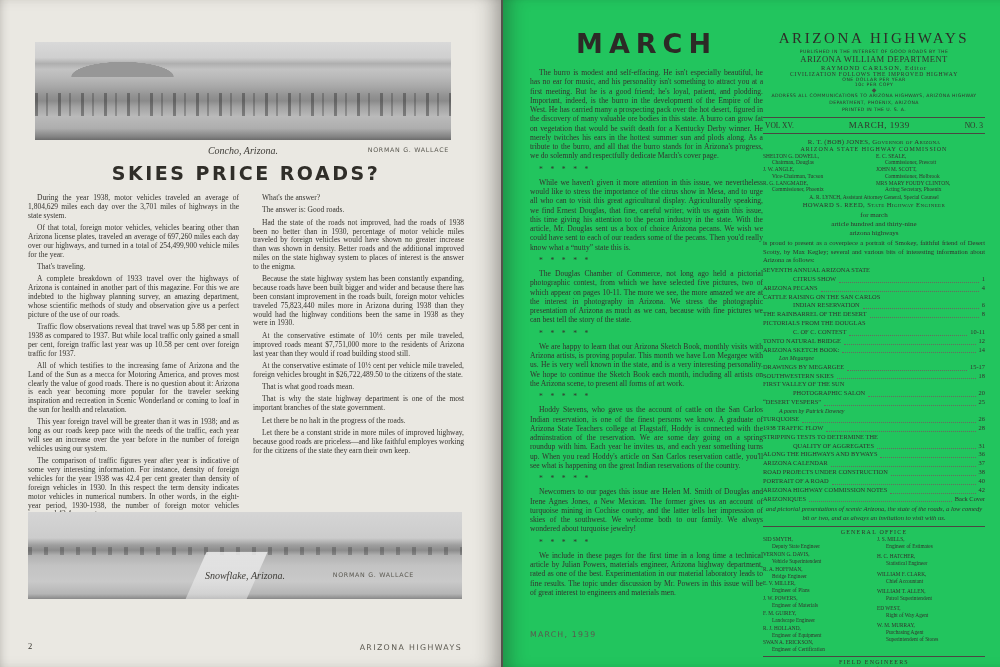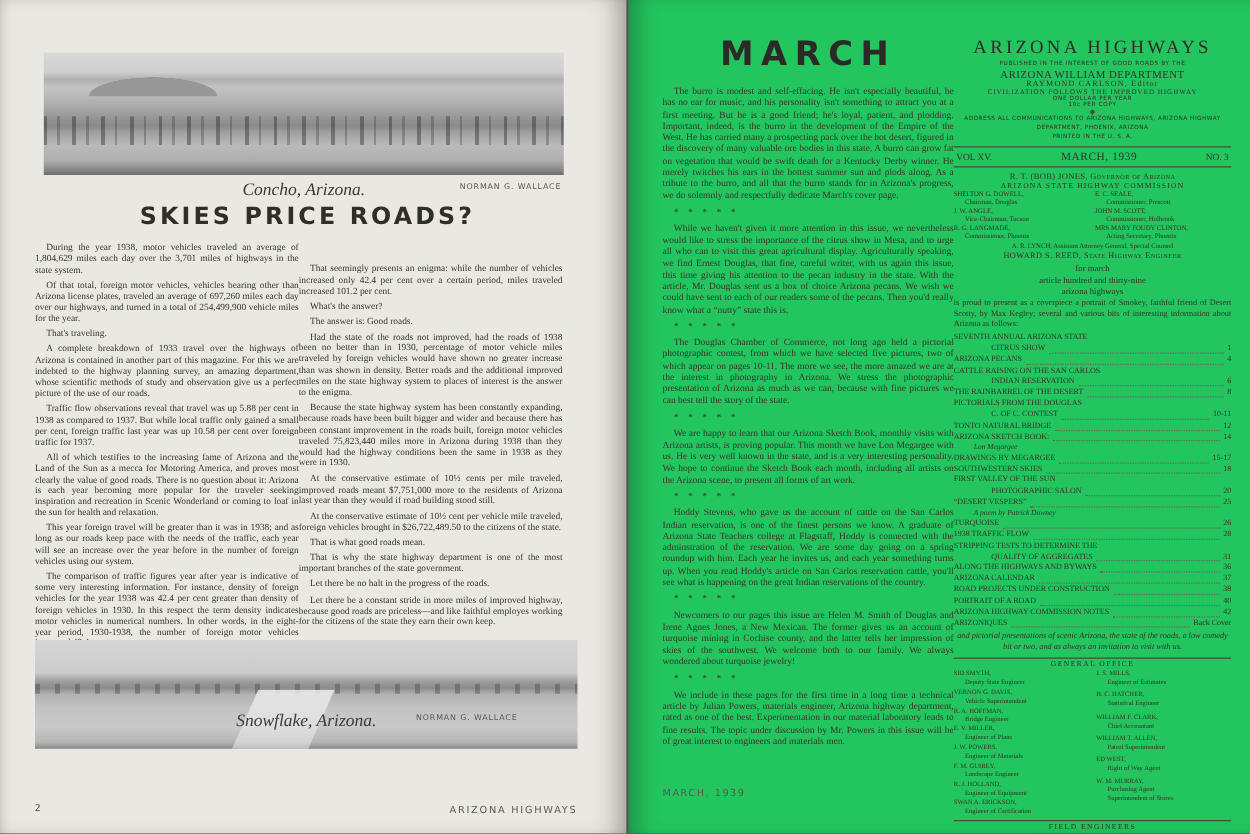--- a/index.html
+++ b/index.html
@@ -17,29 +17,29 @@
     background:repeating-linear-gradient(90deg,rgba(52,50,45,.45) 0 3px,rgba(52,50,45,0) 3px 11px,rgba(52,50,45,.3) 11px 13px,rgba(52,50,45,0) 13px 23px);}
   .photo-top .hill{position:absolute;left:4%;top:10%;width:34%;height:26%;background:radial-gradient(60% 100% at 50% 100%,#9a978e 0 60%,transparent 61%);}
   .photo-bottom{left:28px;top:512px;width:434px;height:87px;
     background:linear-gradient(180deg,#d7d5cf 0%,#cfccc5 30%,#a19e96 38%,#8f8c84 44%,#b5b2a9 50%,#c6c3ba 62%,#ccc9c0 80%,#b8b5ac 94%,#8b887f 100%);}
   .photo-bottom .road{position:absolute;left:38%;top:46%;width:14%;height:70%;transform:skewX(-24deg);
     background:linear-gradient(180deg,rgba(238,236,230,.85),rgba(222,220,213,.55));}
   .photo-bottom .band{position:absolute;left:0;right:0;top:40%;height:10%;
     background:repeating-linear-gradient(90deg,rgba(58,56,50,.35) 0 4px,rgba(58,56,50,0) 4px 16px);}
 
   .cap-row{position:absolute;height:12px;}
-  .cap-row .cap{position:absolute;left:0;right:0;text-align:center;font-style:italic;font-size:14px;color:#3d3b36;}
+  .cap-row .cap{position:absolute;left:0;right:0;text-align:center;font-style:italic;font-size:10px;color:#3d3b36;}
   .cap-row .credit{position:absolute;right:2px;top:1px;font-family:"DejaVu Sans",sans-serif;font-size:6.3px;letter-spacing:.7px;color:#5a5850;}
   .cap-top{left:35px;top:145px;width:416px;}
   .cap-bottom{left:28px;top:570px;width:434px;}
   .cap-bottom .credit{right:48px;}
 
   .article-title{position:absolute;left:30px;top:162px;width:432px;text-align:center;
     font-family:"DejaVu Sans",sans-serif;font-weight:bold;font-size:19px;letter-spacing:2.5px;color:#302e29;}
-  .columns{position:absolute;left:28px;top:194px;width:436px;display:flex;align-items:center;}
+  .columns{position:absolute;left:28px;top:194px;width:436px;display:flex;gap:14px;}
   .col{width:211px;font-size:7.5px;line-height:1.18;text-align:justify;color:#35332e;}
   .col p{margin:0 0 3.5px;text-indent:9px;}
 
   .footer-pnum-left{position:absolute;left:28px;bottom:16px;font-size:8.5px;}
   .footer-mag{position:absolute;right:39px;bottom:15px;font-family:"DejaVu Sans",sans-serif;font-size:7.8px;letter-spacing:1.4px;color:#5b584f;}
 
   
   .march-col{position:absolute;left:27px;top:28px;width:233px;}
   .march-title{text-align:center;font-family:"DejaVu Sans",sans-serif;font-weight:bold;font-size:27px;letter-spacing:6px;color:#2c2a26;margin:0 0 9px;}
   .march-text p{font-size:7.6px;line-height:1.22;text-align:justify;margin:0 0 4px;text-indent:9px;color:#35332e;}
@@ -111,21 +111,20 @@
           <p>Of that total, foreign motor vehicles, vehicles bearing other than Arizona license plates, traveled an average of 697,260 miles each day over our highways, and turned in a total of 254,499,900 vehicle miles for the year.</p>
           <p>That's traveling.</p>
           <p>A complete breakdown of 1933 travel over the highways of Arizona is contained in another part of this magazine. For this we are indebted to the highway planning survey, an amazing department, whose scientific methods of study and observation give us a perfect picture of the use of our roads.</p>
           <p>Traffic flow observations reveal that travel was up 5.88 per cent in 1938 as compared to 1937. But while local traffic only gained a small per cent, foreign traffic last year was up 10.58 per cent over foreign traffic for 1937.</p>
           <p>All of which testifies to the increasing fame of Arizona and the Land of the Sun as a mecca for Motoring America, and proves most clearly the value of good roads. There is no question about it: Arizona is each year becoming more popular for the traveler seeking inspiration and recreation in Scenic Wonderland or coming to loaf in the sun for health and relaxation.</p>
           <p>This year foreign travel will be greater than it was in 1938; and as long as our roads keep pace with the needs of the traffic, each year will see an increase over the year before in the number of foreign vehicles using our system.</p>
           <p>The comparison of traffic figures year after year is indicative of some very interesting information. For instance, density of foreign vehicles for the year 1938 was 42.4 per cent greater than density of foreign vehicles in 1930. In this respect the term density indicates motor vehicles in numerical numbers. In other words, in the eight-year period, 1930-1938, the number of foreign motor vehicles increased 42.4 per cent.</p>
         </div>
       <div class="col">
 
-          <p>That seemingly presents an enigma: while the number of vehicles increased only 42.4 per cent over a certain period, miles traveled increased 101.2 per cent.</p>
           <p>What's the answer?</p>
           <p>The answer is: Good roads.</p>
           <p>Had the state of the roads not improved, had the roads of 1938 been no better than in 1930, percentage of motor vehicle miles traveled by foreign vehicles would have shown no greater increase than was shown in density. Better roads and the additional improved miles on the state highway system to places of interest is the answer to the enigma.</p>
           <p>Because the state highway system has been constantly expanding, because roads have been built bigger and wider and because there has been constant improvement in the roads built, foreign motor vehicles traveled 75,823,440 miles more in Arizona during 1938 than they would had the highway conditions been the same in 1938 as they were in 1930.</p>
           <p>At the conservative estimate of 10½ cents per mile traveled, improved roads meant $7,751,000 more to the residents of Arizona last year than they would if road building stood still.</p>
           <p>At the conservative estimate of 10½ cent per vehicle mile traveled, foreign vehicles brought in $26,722,489.50 to the citizens of the state.</p>
           <p>That is what good roads mean.</p>
           <p>That is why the state highway department is one of the most important branches of the state government.</p>
           <p>Let there be no halt in the progress of the roads.</p>
           <p>Let there be a constant stride in more miles of improved highway, because good roads are priceless—and like faithful employes working for the citizens of the state they earn their own keep.</p>

